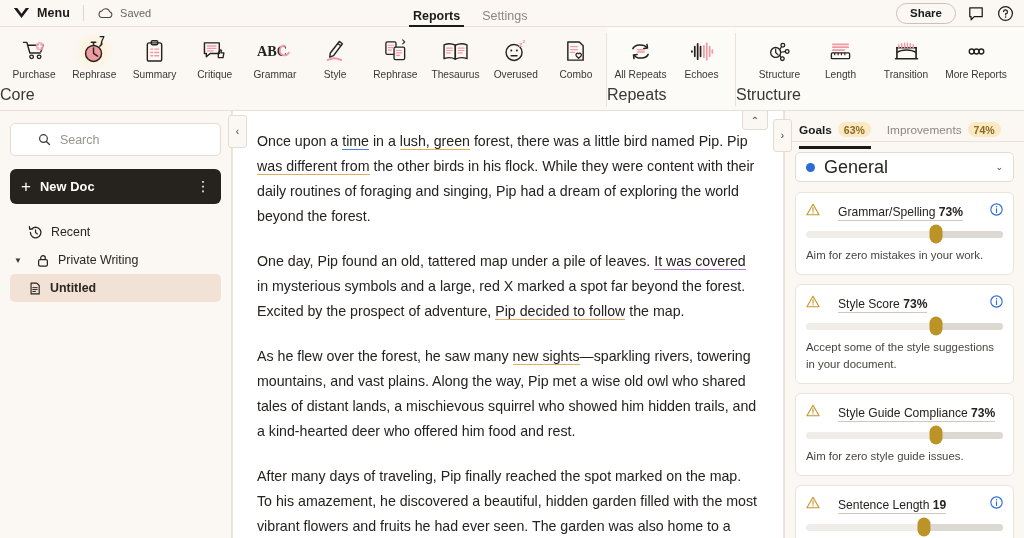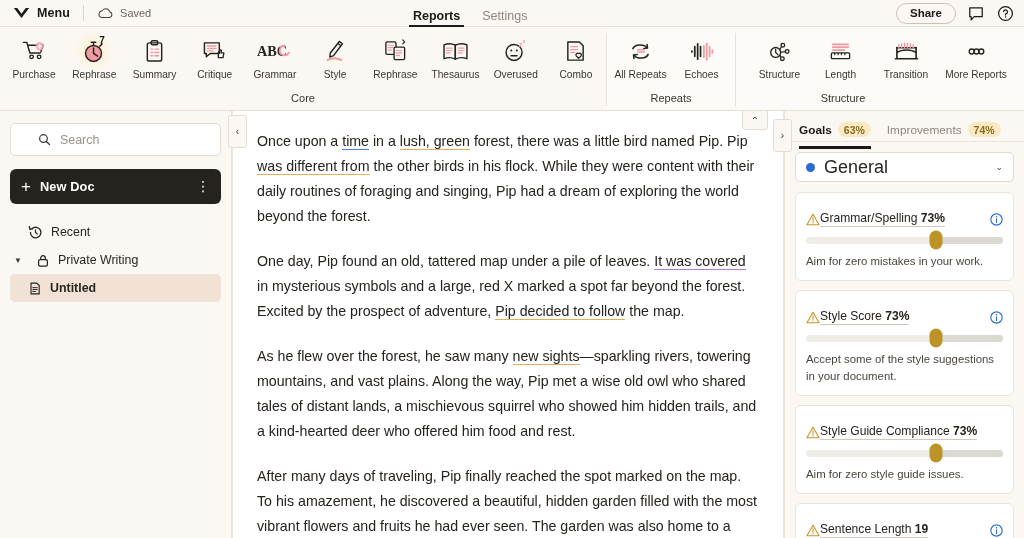--- a/index.html
+++ b/index.html
@@ -60,21 +60,21 @@
     height: 84px; min-height: 84px;
     background: #FBF8F4;
     display: flex; align-items: stretch;
     position: relative;
     border-bottom: 1px solid #E5DFD6;
   }
   .rgroup { display: flex; flex-direction: column; position: relative; }
   .rgroup.boxed { background: #FDFBF8; }
   .rgroup .items { display: flex; flex: 1; align-items: flex-start; padding-top: 8px; }
   .rgroup .gname {
-    text-align: center; font-size: 11px; color: #3A3630;
+    font-size: 16px; color: #3A3630;
     padding-bottom: 6px;
   }
   .rdiv { width: 1px; background: #E8E2D9; margin: 6px 0 4px; }
 
   .ritem {
     width: 61px; display: flex; flex-direction: column;
     align-items: center; gap: 4px; cursor: pointer;
     position: relative; padding-top: 2px;
   }
   .ritem.wide { width: 70px; }
@@ -171,21 +171,21 @@
     margin-bottom: 10px;
   }
   .dot { width: 9px; height: 9px; border-radius: 50%; background: #2B6BD4; }
   .select .sel-lbl { font-size: 18px; color: #2A2620; flex: 1; }
   .select .chev { font-size: 9px; color: #4A453E; }
 
   .card {
     background: #FFFFFF; border: 1px solid #EAE4DB; border-radius: 6px;
     padding: 9px 10px 10px; margin-bottom: 9px;
   }
-  .card-head { display: flex; align-items: flex-end; gap: 0; margin-top: 6px; }
+  .card-head { display: flex; align-items: flex-start; gap: 18px; }
   .warn { width: 14px; height: 13px; flex: none; margin-top: 1px;}
   .card-title {
     font-size: 12.1px; color: #26221E; flex: 1;
     border-bottom: 1px solid #CFC8BF; padding-bottom: 1px; display: inline;
   }
   .card-title b { font-weight: bold; }
   .info { width: 13px; height: 13px; flex: none; cursor: pointer; margin-top:1px;}
   .slider { height: 22px; display: flex; align-items: center; position: relative; margin: 3px 0 2px;}
   .track { height: 7px; width: 100%; background: #F0EDE8; border-radius: 4px; position: relative; }
   .track .after { position: absolute; top: 0; bottom: 0; right: 0; background: #DCD8D2; border-radius: 4px; }

